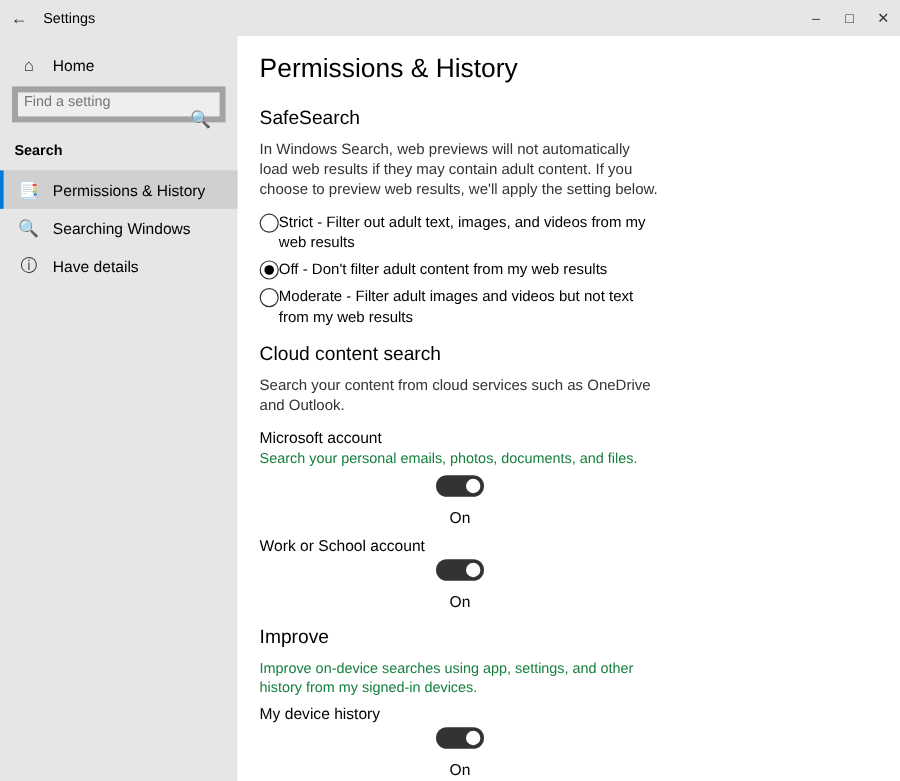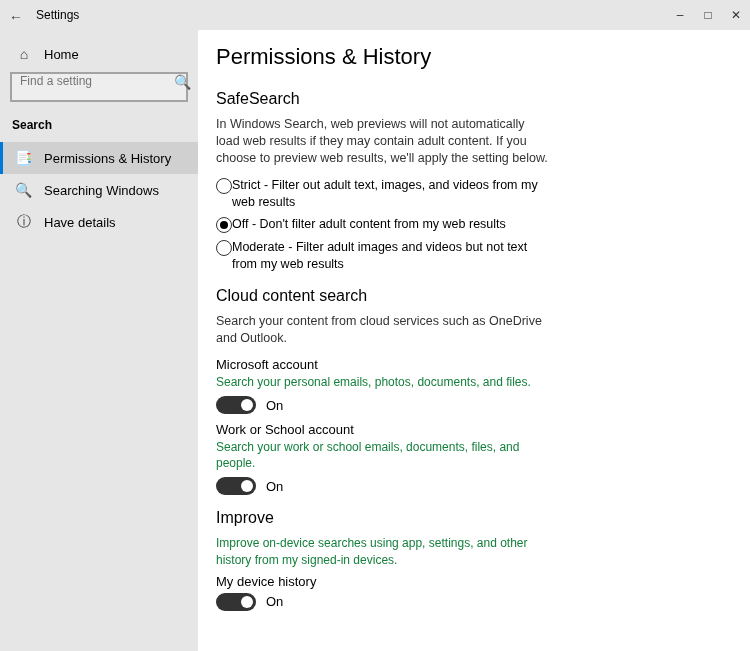--- a/index.html
+++ b/index.html
@@ -9,34 +9,34 @@
   .titlebar .title { font-size: 12px; color: #000; margin-left: 4px; }
   .titlebar .spacer { flex: 1; }
   .winbtn { width: 28px; text-align: center; font-size: 12px; color: #333; cursor: pointer; line-height: 30px; }
   .body { flex: 1; display: flex; min-height: 0; }
   .sidebar { width: 198px; background: #e6e6e6; padding-top: 8px; display: flex; flex-direction: column; }
   .side-item { display: flex; align-items: center; gap: 12px; padding: 8px 10px 8px 16px; font-size: 13px; color: #000; cursor: pointer; }
   .side-item.active { background: #d0d0d0; position: relative; }
   .side-item.active::before { content:""; position:absolute; left:0; top:0; bottom:0; width:3px; background:#0078d7; }
   .side-icon { width: 16px; height: 16px; display:inline-flex; align-items:center; justify-content:center; font-size:14px; color:#333; }
   .searchbox-wrap { padding: 2px 10px 10px 10px; }
-  .searchbox { width: 100%; height: 30px; border: 2px solid #a3a3a3; background: #eee; display:flex; align-items:flex-start; padding:0 8px; }
+  .searchbox { width: 100%; height: 30px; border: 5px solid #a3a3a3; background: #eee; display:flex; align-items:flex-end; padding:0 8px;flex-direction:column; }
   .searchbox input { flex:1; border:none; background:transparent; font-size:12px; outline:none; }
   .section-label { font-size: 12px; font-weight: 600; padding: 6px 16px 10px 12px; }
   .main { flex:1; background:#fff; display:flex; min-height:0; overflow: hidden; }
   .content { flex:1; padding: 14px 18px 0 18px; overflow-y: auto; font-size:13px; color:#000; max-width: 370px; }
   .content h1 { font-size: 22px; font-weight: 400; margin-bottom: 20px; }
   .content h2 { font-size: 16px; font-weight: 400; margin: 14px 0 8px 0; }
   .desc { font-size: 12.5px; color: #333; margin-bottom: 10px; line-height: 1.35; }
   .radio-row { display:flex; align-items:flex-start; margin:6px 0; font-size:12.5px; line-height:1.35; }
   .radio { width:16px; height:16px; border:1.5px solid #333; border-radius:50%; flex-shrink:0; margin-top:1px; position:relative; cursor:pointer; }
   .radio.checked::after { content:""; position:absolute; inset:3px; background:#000; border-radius:50%; }
   .subhead { font-size: 13px; margin: 6px 0 2px 0; }
   .subdesc { font-size: 12px; color: #15803d; margin-bottom: 6px; line-height:1.35; }
-  .toggle-row { display:flex; align-items:center; gap:10px; margin:4px 0 8px 0; }
+  .toggle-row { display:flex; align-items:center; gap:10px; margin:4px 0 8px 0;flex-direction:column; }
   .toggle { width: 40px; height: 18px; border-radius: 9px; background:#333; position:relative; cursor:pointer; }
   .toggle::after { content:""; position:absolute; width:12px; height:12px; background:#fff; border-radius:50%; top:3px; right:3px; }
   .right { width: 190px; padding: 54px 14px 0 0; font-size:13px; }
   .right .q { font-size:13px; margin-bottom:6px; }
   .right .link { font-size:12.5px; color:#0067c0; cursor:pointer; margin-bottom:24px; display:block; }
   .right .make { font-size:13px; margin-bottom:6px; }
 </style>
 </head>
 <body>
 
@@ -99,21 +99,20 @@
       <div class="desc">Search your content from cloud services such as OneDrive and Outlook.</div>
 
       <div class="subhead">Microsoft account</div>
       <div class="subdesc">Search your personal emails, photos, documents, and files.</div>
       <div class="toggle-row">
         <div class="toggle"></div>
         <span>On</span>
       </div>
 
       <div class="subhead">Work or School account</div>
-      <div class="subdesc">Search your work or school emails, documents, files, and people.</div>
       <div class="toggle-row">
         <div class="toggle"></div>
         <span>On</span>
       </div>
 
       <h2>Improve</h2>
       <div class="subdesc">Improve on-device searches using app, settings, and other history from my signed-in devices.</div>
 
       <div class="subhead">My device history</div>
       <div class="toggle-row">

